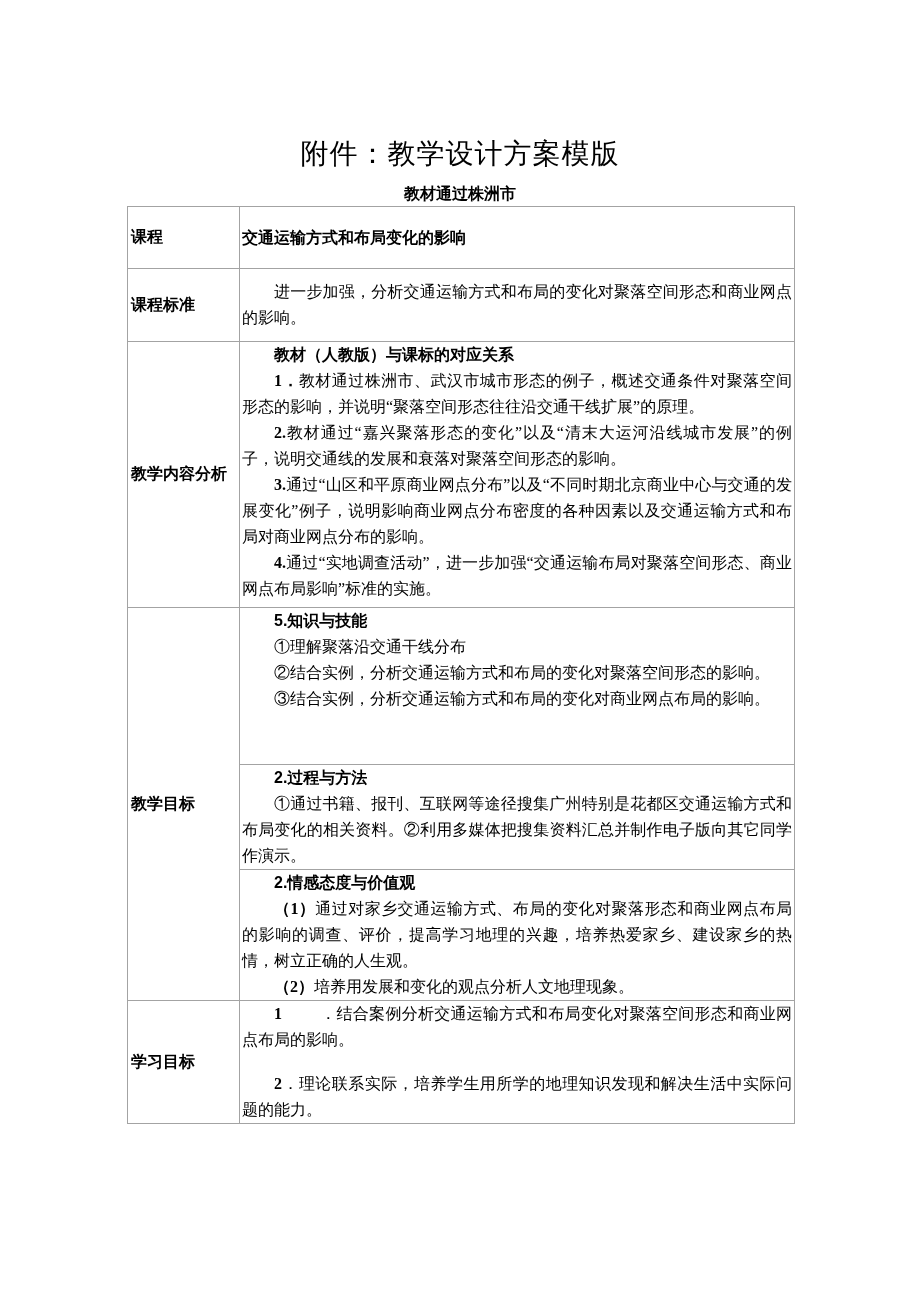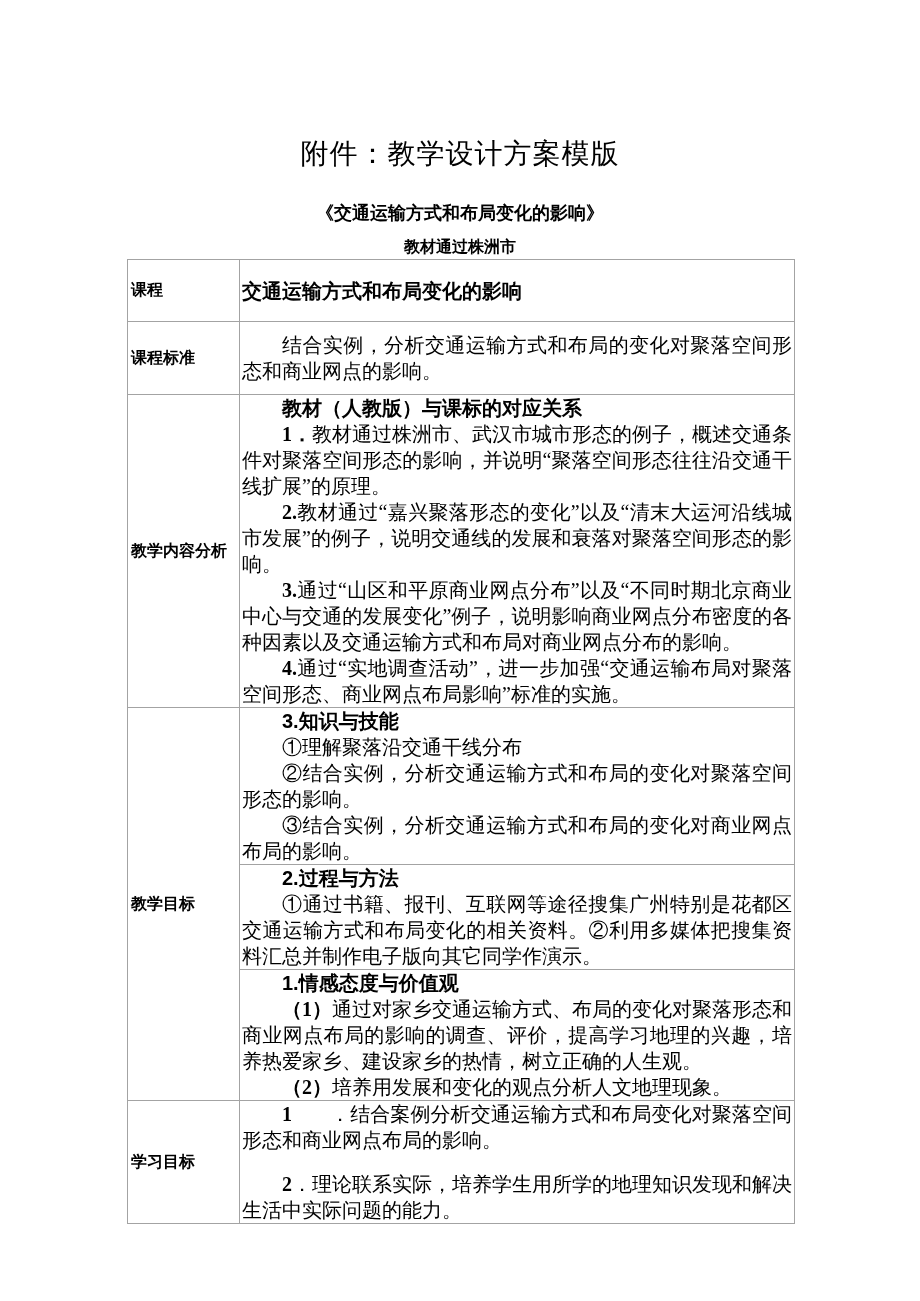--- a/index.html
+++ b/index.html
@@ -53,21 +53,21 @@
     overflow: hidden;
   }
   td.label {
     width: 112px;
     font-family: "Liberation Sans", "DejaVu Sans", sans-serif;
     font-weight: bold;
     font-size: 16px;
     padding-left: 3px;
   }
   td.content {
-    font-size: 20px;
+    font-size: 16px;
     line-height: 26px;
     text-align: justify;
   }
   td.top { vertical-align: top; }
   td.tight { padding-top: 0; margin-top: 8px; }
   .content p { margin: 0; }
   .indent { text-indent: 2em; }
   .head {
     font-weight: bold;
     font-family: "Liberation Sans", "DejaVu Sans", sans-serif;
@@ -87,68 +87,67 @@
   tr.h103 { height: 103px; }
   tr.h125 { height: 125px; }
   tr.h119 { height: 119px; }
 </style>
 </head>
 <body>
 
 <div class="page">
 
   <h1 class="doc-title">附件：教学设计方案模版</h1>
-  <div class="doc-subtitle">《交通运输方式和布局变化的影响》</div>
   <div class="table-caption">教材通过株洲市</div>
 
   <table class="plan-table">
     <tbody>
         <tr class="h62">
       <td class="label">课程</td>
       <td class="content course-value">交通运输方式和布局变化的影响</td>
     </tr>
 
     <tr class="h73">
       <td class="label">课程标准</td>
       <td class="content">
-        <p class="indent">结合实例，分析交通运输方式和布局的变化对聚落空间形态和商业网点的影响。</p>
+        <p class="indent">进一步加强，分析交通运输方式和布局的变化对聚落空间形态和商业网点的影响。</p>
       </td>
     </tr>
 
     <tr class="h266">
       <td class="label">教学内容分析</td>
       <td class="content top">
         <p class="indent head">教材（人教版）与课标的对应关系</p>
         <p class="indent"><b class="num">1．</b><span>教材通过株洲市、武汉市城市形态的例子，概述交通条件对聚落空间形态的影响，并说明“聚落空间形态往往沿交通干线扩展”的原理。</span></p>
         <p class="indent"><b class="num">2.</b><span>教材通过“嘉兴聚落形态的变化”以及“清末大运河沿线城市发展”的例子，说明交通线的发展和衰落对聚落空间形态的影响。</span></p>
         <p class="indent"><b class="num">3.</b><span>通过“山区和平原商业网点分布”以及“不同时期北京商业中心与交通的发展变化”例子，说明影响商业网点分布密度的各种因素以及交通运输方式和布局对商业网点分布的影响。</span></p>
         <p class="indent"><b class="num">4.</b><span>通过“实地调查活动”，进一步加强“交通运输布局对聚落空间形态、商业网点布局影响”标准的实施。</span></p>
       </td>
     </tr>
 
     <tr class="h157">
       <td class="label" rowspan="3">教学目标</td>
       <td class="content top">
-        <p class="indent head">3.知识与技能</p>
+        <p class="indent head">5.知识与技能</p>
         <p class="indent">①理解聚落沿交通干线分布</p>
         <p class="indent">②结合实例，分析交通运输方式和布局的变化对聚落空间形态的影响。</p>
         <p class="indent">③结合实例，分析交通运输方式和布局的变化对商业网点布局的影响。</p>
       </td>
     </tr>
 
     <tr class="h103">
       <td class="content top tight">
         <p class="indent head">2.过程与方法</p>
         <p class="indent">①通过书籍、报刊、互联网等途径搜集广州特别是花都区交通运输方式和布局变化的相关资料。②利用多媒体把搜集资料汇总并制作电子版向其它同学作演示。</p>
       </td>
     </tr>
 
     <tr class="h125">
       <td class="content top tight">
-        <p class="indent head">1.情感态度与价值观</p>
+        <p class="indent head">2.情感态度与价值观</p>
         <p class="indent"><b class="num">（1）</b><span>通过对家乡交通运输方式、布局的变化对聚落形态和商业网点布局的影响的调查、评价，提高学习地理的兴趣，培养热爱家乡、建设家乡的热情，树立正确的人生观。</span></p>
         <p class="indent"><b class="num">（2）</b><span>培养用发展和变化的观点分析人文地理现象。</span></p>
       </td>
     </tr>
 
     <tr class="h119">
       <td class="label">学习目标</td>
       <td class="content top">
         <p class="indent"><b class="num">1</b><span class="gap"></span><span>．结合案例分析交通运输方式和布局变化对聚落空间形态和商业网点布局的影响。</span></p>
         <p class="indent learning-p2"><b class="num">2</b><span>．理论联系实际，培养学生用所学的地理知识发现和解决生活中实际问题的能力。</span></p>

